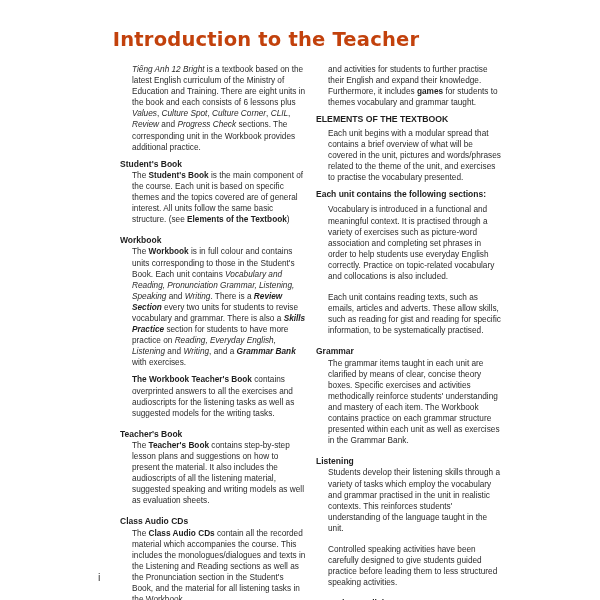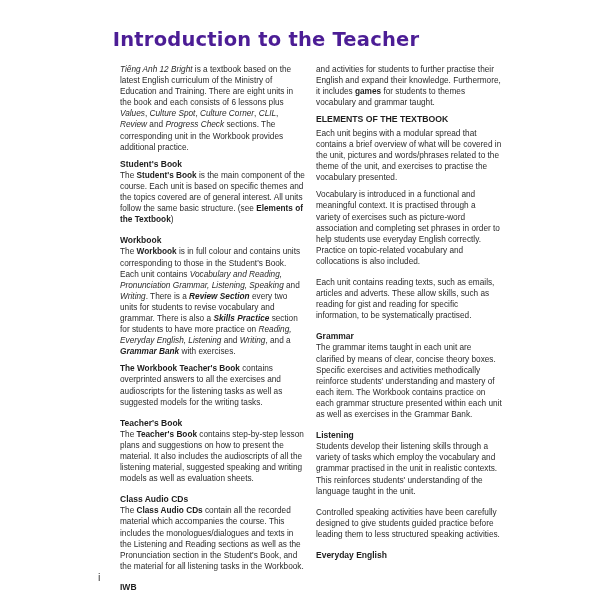--- a/index.html
+++ b/index.html
@@ -1,21 +1,21 @@
 <!DOCTYPE html>
 <html><head>
 <meta charset="utf-8">
 <style>
   html, body { margin:0; padding:0; background:#ffffff; }
   body { width:600px; height:600px; position:relative; overflow:hidden; font-family:"Liberation Sans", sans-serif; color:#2b2b2b; }
-  .title { position:absolute; left:0; top:28px; width:532px; text-align:center; font-family:"DejaVu Sans", sans-serif; font-weight:bold; font-size:19.5px; color:#4c1d95; letter-spacing:0.2px; }
+  .title { position:absolute; left:0; top:28px; width:532px; text-align:center; font-family:"DejaVu Sans", sans-serif; font-weight:bold; font-size:19.5px; color:#c2410c; letter-spacing:0.2px; }
   .col { position:absolute; top:64px; width:186px; font-size:8.25px; line-height:11.1px; }
   .col.left { left:120px; }
   .col.right { left:316px; }
-  .col p { margin:0 0 6px 0; }
+  .col p { margin:0 0 6px 12px; }
   .col h3 { margin:0; font-size:8.5px; font-weight:bold; color:#1e1e1e; line-height:11.1px; }
   .col h2 { margin:0 0 2px 0; font-size:8.7px; font-weight:bold; color:#1e1e1e; line-height:11.5px; }
   .col .gap { height:4px; }
   b { color:#1e1e1e;text-align:right; }
   .pagenum { position:absolute; left:98px; top:571px; font-size:11px; color:#444; }
 </style>
 </head>
 <body>
 
 <div class="title">Introduction to the Teacher</div>
@@ -45,20 +45,21 @@
   <h3>IWB</h3>
 
 </div>
 
 <div class="col right">
   <p><span>and activities for students to further practise their English and expand their knowledge. Furthermore, it includes </span><b>games</b><span> for students to themes vocabulary and grammar taught.</span></p>
 
   <h2>ELEMENTS OF THE TEXTBOOK</h2>
   <p>Each unit begins with a modular spread that contains a brief overview of what will be covered in the unit, pictures and words/phrases related to the theme of the unit, and exercises to practise the vocabulary presented.</p>
 
+  <h3 style="margin-bottom:4px;">Each unit contains the following sections:</h3>
 
   <p>Vocabulary is introduced in a functional and meaningful context. It is practised through a variety of exercises such as picture-word association and completing set phrases in order to help students use everyday English correctly. Practice on topic-related vocabulary and collocations is also included.</p>
   <div class="gap"></div>
   <p>Each unit contains reading texts, such as emails, articles and adverts. These allow skills, such as reading for gist and reading for specific information, to be systematically practised.</p>
   <div class="gap"></div>
   <h3>Grammar</h3>
   <p>The grammar items taught in each unit are clarified by means of clear, concise theory boxes. Specific exercises and activities methodically reinforce students' understanding and mastery of each item. The Workbook contains practice on each grammar structure presented within each unit as well as exercises in the Grammar Bank.</p>
   <div class="gap"></div>
   <h3>Listening</h3>
   <p>Students develop their listening skills through a variety of tasks which employ the vocabulary and grammar practised in the unit in realistic contexts. This reinforces students' understanding of the language taught in the unit.</p>

